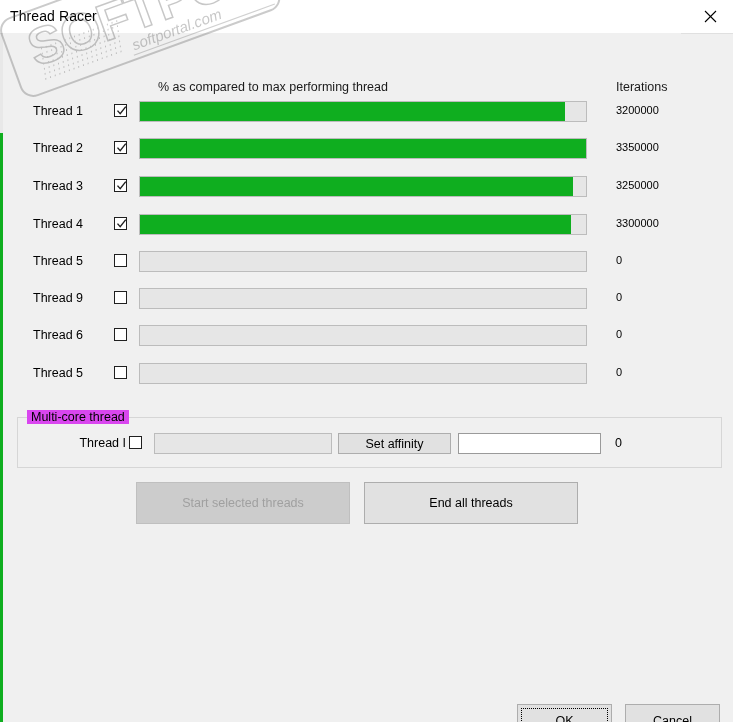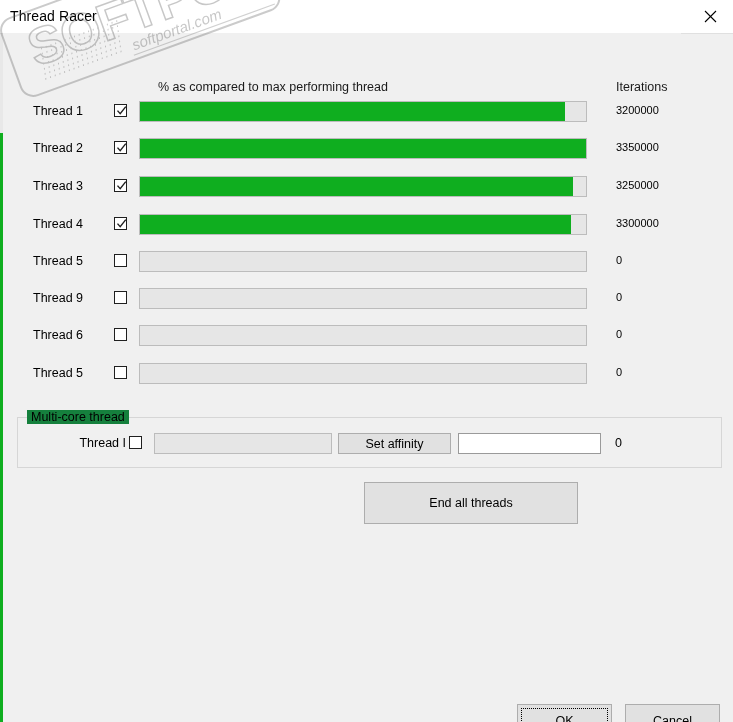--- a/index.html
+++ b/index.html
@@ -164,21 +164,21 @@
   
   .groupbox {
     position: absolute;
     border: 1px solid #d6d6d6;
     box-sizing: border-box;
   }
   .groupbox-title {
     position: absolute;
     top: -8px;
     left: 9px;
-    background: #15803d;
+    background: #d946ef;
     padding: 0 4px;
     font-size: 12.5px;
     color: #000;
     white-space: nowrap;
   }
   .groupbox-title.bold {
     font-weight: bold;
     font-size: 13px;
   }
 
@@ -515,20 +515,21 @@
       <div class="mc-label">Thread I</div>
       <div class="mc-chk" id="mc-chk"></div>
       <div class="mc-pbar">
         <div class="pbar-fill" id="mc-fill" style="width: 0%;"></div>
       </div>
       <button class="btn" id="btn-set-affinity">Set affinity</button>
       <input class="mc-input" id="mc-input" type="text" placeholder="" style="">
       <div class="mc-iter">0</div>
     </div>
 
+    <button class="btn disabled" id="btn-start">Start selected threads</button>
     <button class="btn" id="btn-end">End all threads</button>
 
 
     <button class="btn" id="btn-ok">
       <span>OK</span>
       <span class="focus-ring"></span>
     </button>
     <button class="btn" id="btn-cancel">Cancel</button>
 
   </div>

